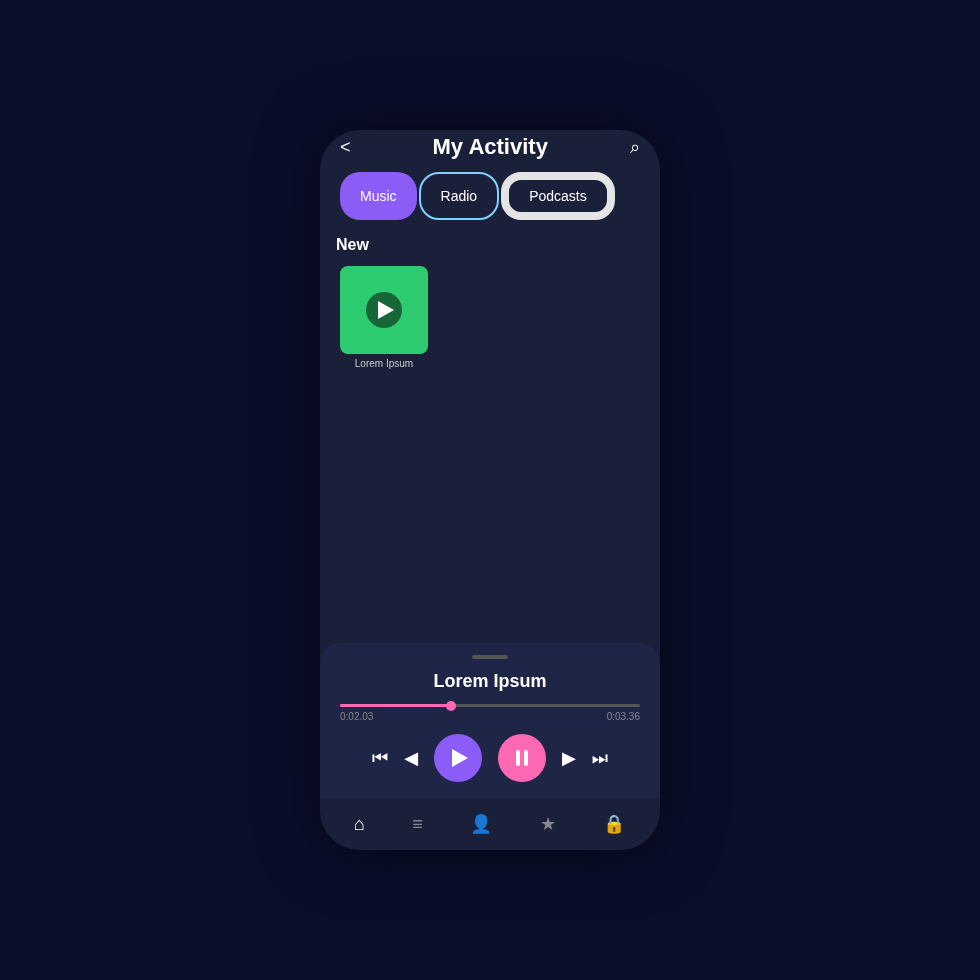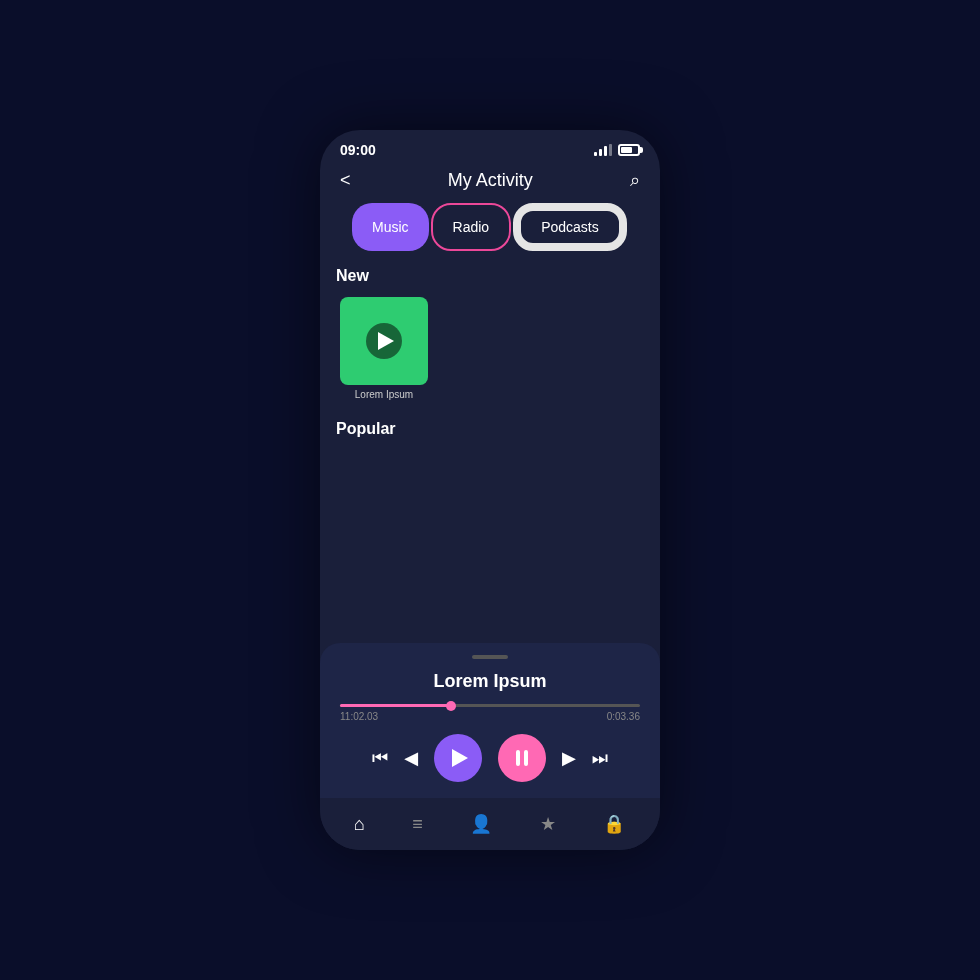--- a/index.html
+++ b/index.html
@@ -74,47 +74,47 @@
       border-radius: 1px;
     }
     .header {
       display: flex;
       align-items: center;
       justify-content: space-between;
       padding: 4px 20px 12px;
       color: white;
     }
     .header-title {
-      font-size: 18px;
-      font-weight: 400;
+      font-size: 22px;
+      font-weight: 700;
     }
     .header-icon {
       font-size: 18px;
       cursor: pointer;
     }
     .tabs {
       display: flex;
-      padding: 0 32px 16px;
+      padding: 0 20px 16px;
       gap: 0;
     }
     .tab {
       padding: 8px 20px;
       border-radius: 20px;
       font-size: 14px;
       font-weight: 500;
       cursor: pointer;
       border: none;
       color: white;
     }
     .tab-music {
       background: #8b5cf6;
     }
     .tab-radio {
       background: transparent;
-      border: 2px solid #ec4899;
+      border: 2px solid #7dd3fc;
       margin-left: 2px;
     }
     .tab-podcasts {
       background: transparent;
       border: 8px solid #e5e5e5;
       margin-left: 2px;
     }
     .content {
       padding: 0 16px;
       overflow-y: auto;
@@ -338,34 +338,20 @@
     }
     .nav-icon.active {
       color: white;
     }
   </style>
 </head>
 <body>
 
 <div class="phone">
 
-  <div class="status-bar">
-    <span>09:00</span>
-    <div class="status-icons">
-      <div class="signal-icon">
-        <div class="signal-bar" style="height:4px"></div>
-        <div class="signal-bar" style="height:7px"></div>
-        <div class="signal-bar" style="height:10px"></div>
-        <div class="signal-bar" style="height:12px; opacity:0.4"></div>
-      </div>
-      <div class="battery-icon">
-        <div class="battery-fill"></div>
-      </div>
-    </div>
-  </div>
 
   <div class="header">
     <span class="header-icon">&lt;</span>
     <span class="header-title">My Activity</span>
     <span class="header-icon">⌕</span>
   </div>
 
   <div class="tabs">
     <button class="tab tab-music">Music</button>
     <button class="tab tab-radio">Radio</button>
@@ -382,39 +368,38 @@
           <div class="play-overlay">
             <div class="play-triangle"></div>
           </div>
         </div>
         <span class="album-label">Lorem Ipsum</span>
       </div>
 
 
     </div>
 
-    <div class="section-title">Popular</div>
     <div class="grid">
 
 
 
     </div>
   </div>
 
   <div class="now-playing">
     <div class="drag-handle"></div>
     <div class="now-playing-title">Lorem Ipsum</div>
     <div class="progress-container">
       <div class="progress-track">
         <div class="progress-fill">
           <div class="progress-thumb"></div>
         </div>
       </div>
       <div class="time-labels">
-        <span>11:02.03</span>
+        <span>0:02.03</span>
         <span>0:03.36</span>
       </div>
     </div>
     <div class="controls">
       <button class="ctrl-btn">⏮</button>
       <button class="ctrl-btn">◀</button>
       <button class="play-btn">
         <div class="play-triangle" style="border-color: transparent transparent transparent white; border-width: 9px 0 9px 16px; margin-left: 3px;"></div>
       </button>
       <button class="pause-btn">

